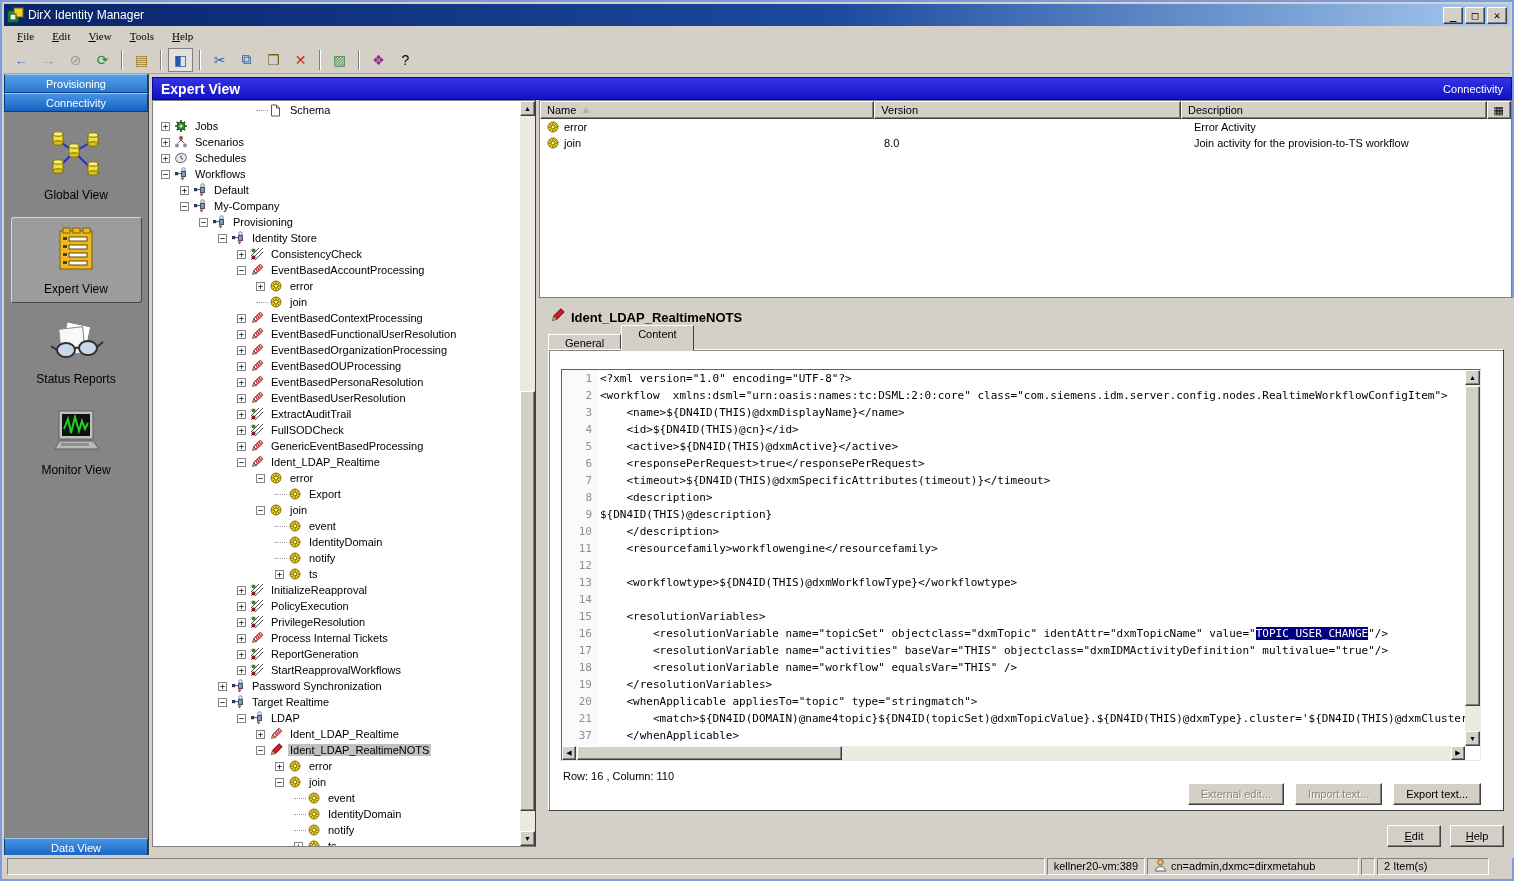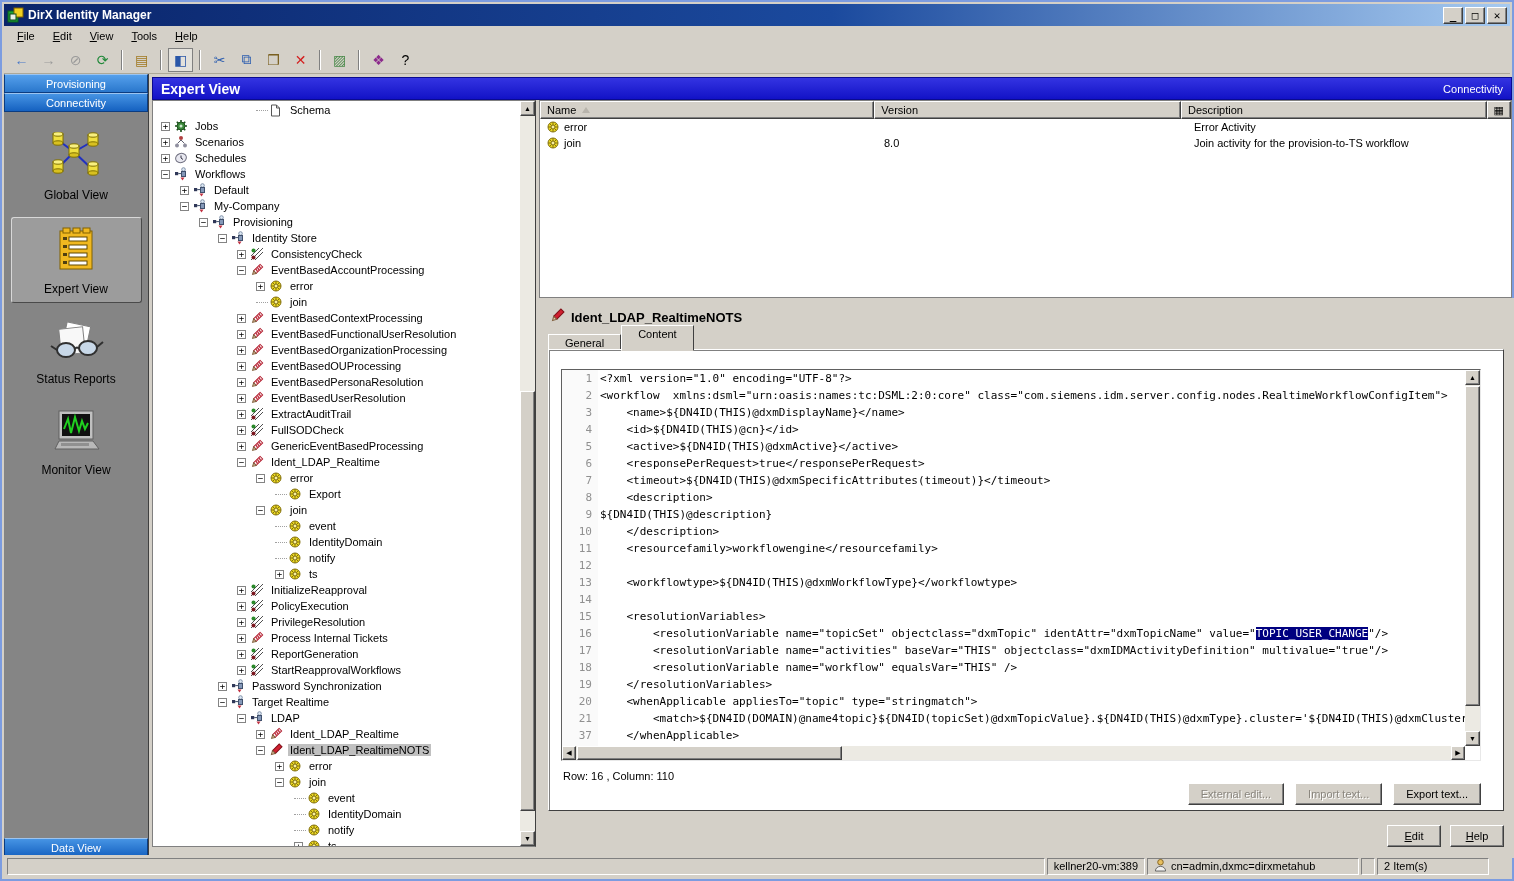--- a/index.html
+++ b/index.html
@@ -6,31 +6,31 @@
   html,body { width:1514px; height:881px; overflow:hidden; background:#3a6ea5;
     font-family:"Liberation Sans", sans-serif; font-size:11px; color:#000; }
   #frame { position:absolute; left:0; top:0; width:1514px; height:881px;
     border:2px solid #7c9ce0; background:#d4d0c8; }
 
   
   #titlebar { position:absolute; left:2px; top:2px; right:2px; height:22px;
     background:linear-gradient(90deg,#0a246a 0%,#1b4a9e 55%,#a6caf0 100%);
     display:flex; align-items:center; padding:0 3px; }
   #titlebar .ticon { width:17px; height:16px; margin-right:4px; }
-  #titlebar .ttext { color:#fff; font-weight:bold; font-size:12px; }
+  #titlebar .ttext { color:#fff; font-weight:normal; font-size:12px; }
   #titlebar .tbtns { margin-left:auto; display:flex; gap:2px; }
   .winbtn { width:20px; height:17px; background:#d4d0c8; border:1px solid;
     border-color:#fff #404040 #404040 #fff; box-shadow:inset -1px -1px 0 #808080;
     font-family:"DejaVu Sans Mono", monospace; font-size:11px; font-weight:bold;
     display:flex; align-items:center; justify-content:center; }
 
   
   #menubar { position:absolute; left:2px; top:24px; right:2px; height:20px;
     background:#d4d0c8; display:flex; align-items:center; padding-left:4px; }
-  .menuitem { padding:2px 9px; }
+  .menuitem { padding:2px 9px;font-family:Liberation Serif, serif; }
   .menuitem u { text-decoration:underline; }
   #toolbar { position:absolute; left:2px; top:44px; right:2px; height:28px;
     background:#d4d0c8; border-bottom:1px solid #aca899; display:flex; align-items:center; padding-left:4px; }
   .tbtn { width:25px; height:24px; display:flex; align-items:center; justify-content:center;
     font-size:14px; margin:0 1px; }
   .tbtn.framed { border:1px solid #808080; background:#e4e2dc; }
   .tbtn.disabled { color:#9a9a9a !important; }
   .tsep { width:2px; height:20px; border-left:1px solid #808080; border-right:1px solid #fff; margin:0 5px; }
 
   

